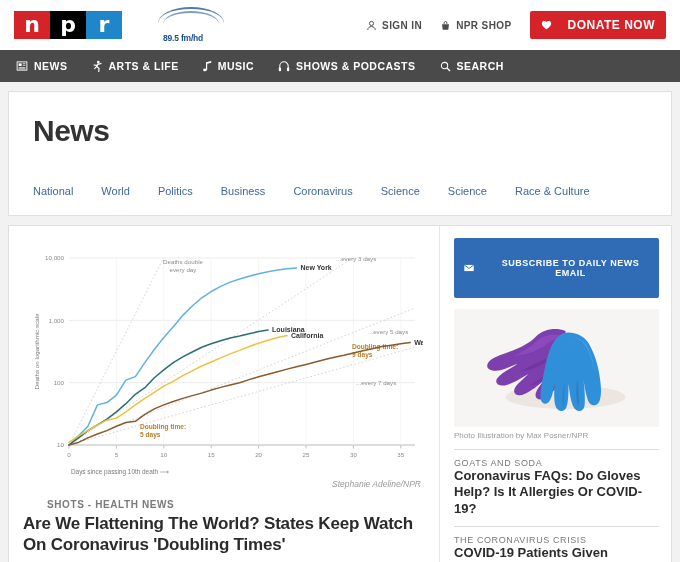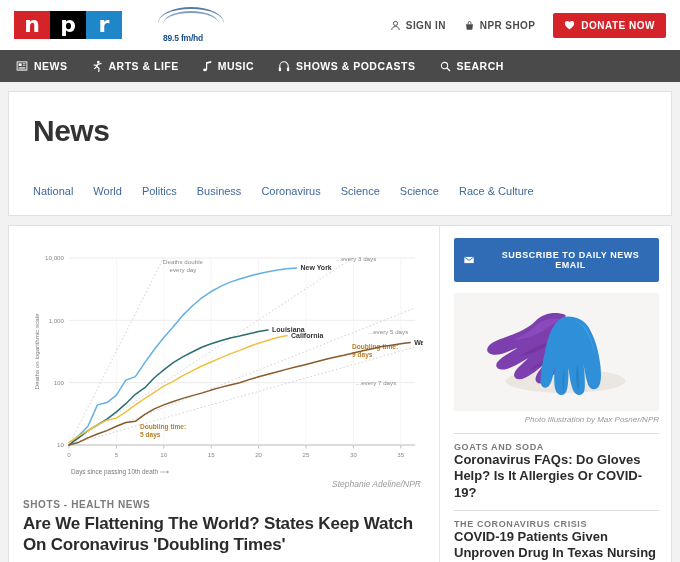--- a/index.html
+++ b/index.html
@@ -61,23 +61,23 @@
     margin-left:auto; display:flex; align-items:center; gap:18px;
   }
   .util {
     display:flex; align-items:flex-end; gap:5px;
     font-size:10px; font-weight:bold; letter-spacing:.4px;
     color:#4c4c4c; text-transform:uppercase; cursor:pointer;
   }
   .util svg { display:block; }
   .donate {
     background:#d5232a; color:#fff;
-    font-size:10px; font-weight:bold; letter-spacing:.5px;
+    font-size:12px; font-weight:bold; letter-spacing:.5px;
     padding:7px 11px; border-radius:2px;
-    display:flex; align-items:center; gap:6px;
+    display:flex; align-items:center; gap:16px;
     text-transform:uppercase; cursor:pointer; border:0;
     font-family:"Liberation Sans", sans-serif;
   }
 
   
   .nav {
     height:32px; background:#4a4a4a;
     display:flex; align-items:center; gap:24px;
     padding:0 16px;
   }
@@ -90,21 +90,21 @@
   
   .panel {
     background:#fff; border:1px solid #e0e0e0;
     margin:9px 8px 0 8px;
   }
   .panel-inner { padding:22px 24px 18px 24px; }
   .page-title {
     font-size:30px; font-weight:bold; color:#333;
     letter-spacing:-0.5px; margin:0 0 20px 0;
   }
-  .subnav { display:flex; gap:20px;margin-top:37px; }
+  .subnav { display:flex; gap:28px;margin-top:37px; }
   .subnav a {
     font-size:11px; color:#41689e; text-decoration:none;
     font-weight:normal; cursor:pointer;
   }
 
   
   .content {
     background:#fff; border:1px solid #e0e0e0;
     margin:9px 8px 0 8px;
     display:flex; height:358px; overflow:hidden;
@@ -120,49 +120,49 @@
 
   
   .chart-wrap { position:relative; width:400px; height:235px; margin:6px 0 0 0; }
   .chart-svg { display:block; }
   .credit {
     text-align:right; font-size:8.5px; color:#9a9a9a;
     font-style:italic; padding-right:4px; 
   }
   .kicker {
     font-size:10px; font-weight:bold; color:#7a7a7a;
-    letter-spacing:.6px; text-transform:uppercase; margin-top:10px;
+    letter-spacing:.6px; text-transform:uppercase; margin-top:10px;margin-left:24px;
   }
   .headline-lg {
     font-size:17px; font-weight:bold; color:#2b2b2b;
     line-height:1.22; margin-top:4px; letter-spacing:-0.2px;
     cursor:pointer;
   }
 
   
   .subscribe {
     background:#2f6cb5; color:#fff; border:0;
     font-size:9px; font-weight:bold; letter-spacing:.5px;
-    text-transform:uppercase; padding:12px 10px;
+    text-transform:uppercase; padding:20px 10px;
     display:flex; align-items:center; gap:18px;
     border-radius:2px; cursor:pointer; width:100%;
     justify-content:center;
     font-family:"Liberation Sans", sans-serif;
   }
   .photo {
     width:100%; height:118px; margin-top:11px;
     background:#f7f7f7; position:relative; overflow:hidden;
   }
   .photo-credit {
-    text-align:right; font-size:8px; color:#9a9a9a;
-    font-style:italic; margin-top:4px;
+    text-align:left; font-size:8px; color:#9a9a9a;
+    margin-top:4px;
   }
   .divider { border-top:1px solid #dcdcdc; margin:9px 0 0 0; }
   .kicker-sm {
-    font-size:9px; font-weight:bold; color:#7a7a7a;
+    font-size:9px; font-weight:normal; color:#7a7a7a;
     letter-spacing:.6px; text-transform:uppercase; margin-top:8px;
   }
   .headline-sm {
     font-size:13px; font-weight:bold; color:#2b2b2b;
     line-height:1.25; margin-top:0; cursor:pointer;
   }
 </style>
 </head>
 <body>
 

